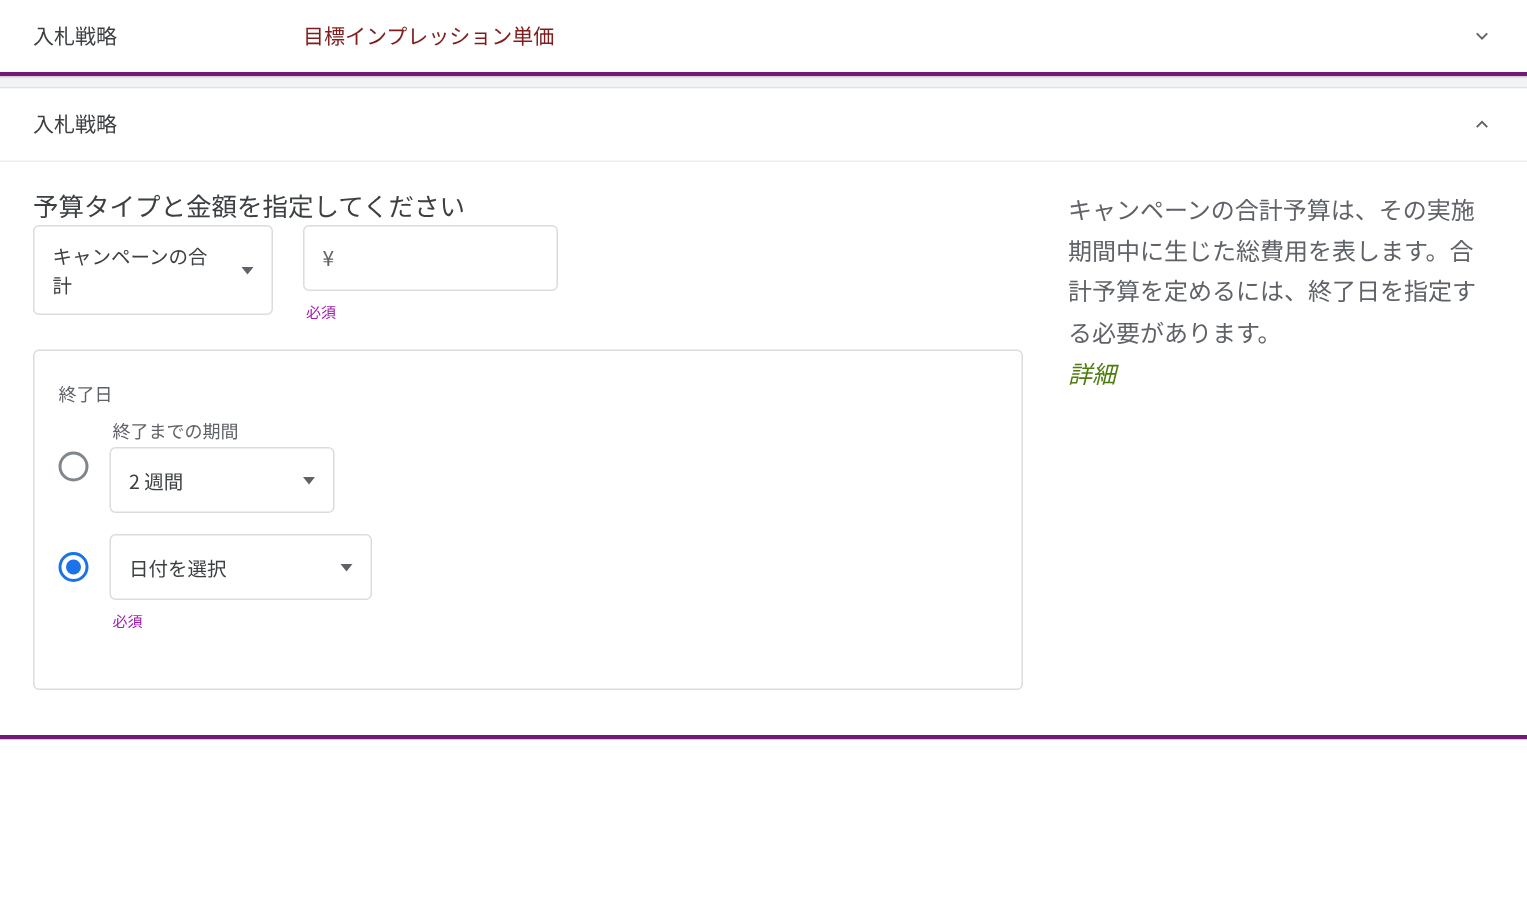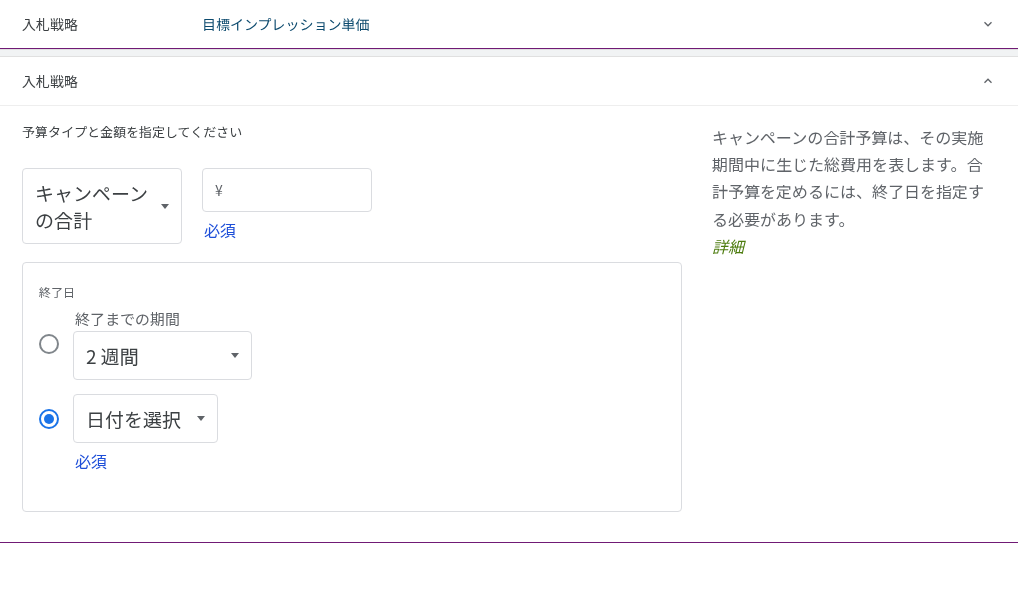--- a/index.html
+++ b/index.html
@@ -4,38 +4,38 @@
 <style>
   * { box-sizing: border-box; margin: 0; padding: 0; }
   body {
     font-family: "Hiragino Kaku Gothic ProN", "Hiragino Sans", Meiryo, "Noto Sans JP", Arial, sans-serif;
     font-size: 13px;
     color: #3c4043;
     background: #fff;
     width: 1018px;
   }
   .panel {
-    border-bottom: 1px solid #701a75;
+    border-bottom: 3px solid #701a75;
   }
   .panel-header {
     display: flex;
     align-items: center;
     padding: 14px 22px;
     cursor: pointer;
     background: #fff;
   }
   .panel-title {
     font-size: 14px;
     color: #3c4043;
     width: 180px;
     flex-shrink: 0;
   }
   .panel-value {
     font-size: 14px;
-    color: #0c4a6e;
+    color: #7f1d1d;
     flex: 1;
   }
   .chevron {
     width: 16px;
     height: 16px;
     color: #5f6368;
     display: flex;
     align-items: center;
     justify-content: center;
   }
@@ -60,44 +60,44 @@
     line-height: 1.7;
     padding-top: 2px;
   }
   .side-col a {
     color: #4d7c0f;
     text-decoration: none;
     cursor: pointer;
     font-style: italic;
   }
   .section-label {
-    font-size: 13px;
-    color: #3c4043;
-    margin-bottom: 27px;
+    font-size: 17px;
+    color: #3c4043;
+    margin-bottom: 1px;
   }
   .row-inline {
     display: flex;
     gap: 20px;
     align-items: flex-start;
     margin-bottom: 18px;
   }
   .select-box {
     border: 1px solid #dadce0;
     border-radius: 4px;
     padding: 10px 12px;
     display: flex;
     align-items: center;
     justify-content: space-between;
     min-height: 44px;
     background: #fff;
     cursor: pointer;
     gap: 10px;
   }
   .select-box .label {
-    font-size: 19px;
+    font-size: 13px;
     color: #3c4043;
   }
   .triangle-down {
     width: 0; height: 0;
     border-left: 4px solid transparent;
     border-right: 4px solid transparent;
     border-top: 5px solid #5f6368;
   }
   .input-box {
     border: 1px solid #dadce0;
@@ -115,37 +115,37 @@
     margin-right: 6px;
   }
   .input-box input {
     border: none;
     outline: none;
     font-size: 13px;
     flex: 1;
     background: transparent;
   }
   .error-text {
-    color: #1d4ed8;
-    font-size: 16px;
+    color: #a21caf;
+    font-size: 10px;
     margin-top: 6px;
     margin-left: 2px;
   }
   .date-card {
     border: 1px solid #dadce0;
     border-radius: 4px;
     padding: 20px 16px 24px 16px;
   }
   .field-label {
     font-size: 12px;
     color: #5f6368;
     margin-bottom: 8px;
   }
   .small-float-label {
-    font-size: 15px;
+    font-size: 12px;
     color: #5f6368;
     margin-bottom: 2px;
     margin-left: 2px;
   }
   .radio-row {
     display: flex;
     align-items: center;
     gap: 14px;
     margin-bottom: 0;
   }
@@ -172,21 +172,21 @@
   }
   .radio-option {
     display: flex;
     flex-direction: column;
     margin-bottom: 14px;
   }
   .radio-option .error-text {
     margin-left: 36px;
   }
   .w-160 { width: 160px; }
-  .w-175 { width: 145px; }
+  .w-175 { width: 175px; }
 </style>
 </head>
 <body>
 
 <div class="panel">
   <div class="panel-header">
     <div class="panel-title">入札戦略</div>
     <div class="panel-value">目標インプレッション単価</div>
     <div class="chevron">
       <svg viewBox="0 0 24 24" fill="none" stroke="currentColor" stroke-width="2.2">
@@ -231,21 +231,21 @@
 
       <div class="date-card">
 
         <div class="field-label">終了日</div>
 
         <div class="radio-option">
           <div class="radio-row">
             <div class="radio"></div>
             <div style="display:flex;flex-direction:column;">
               <div class="small-float-label">終了までの期間</div>
-              <div class="select-box" style="width:179px;">
+              <div class="select-box" style="width:150px;">
                 <span class="label">2 週間</span>
                 <span class="triangle-down"></span>
               </div>
             </div>
           </div>
         </div>
 
         <div class="radio-option" style="margin-top:12px;">
           <div class="radio-row">
             <div class="radio selected"></div>

